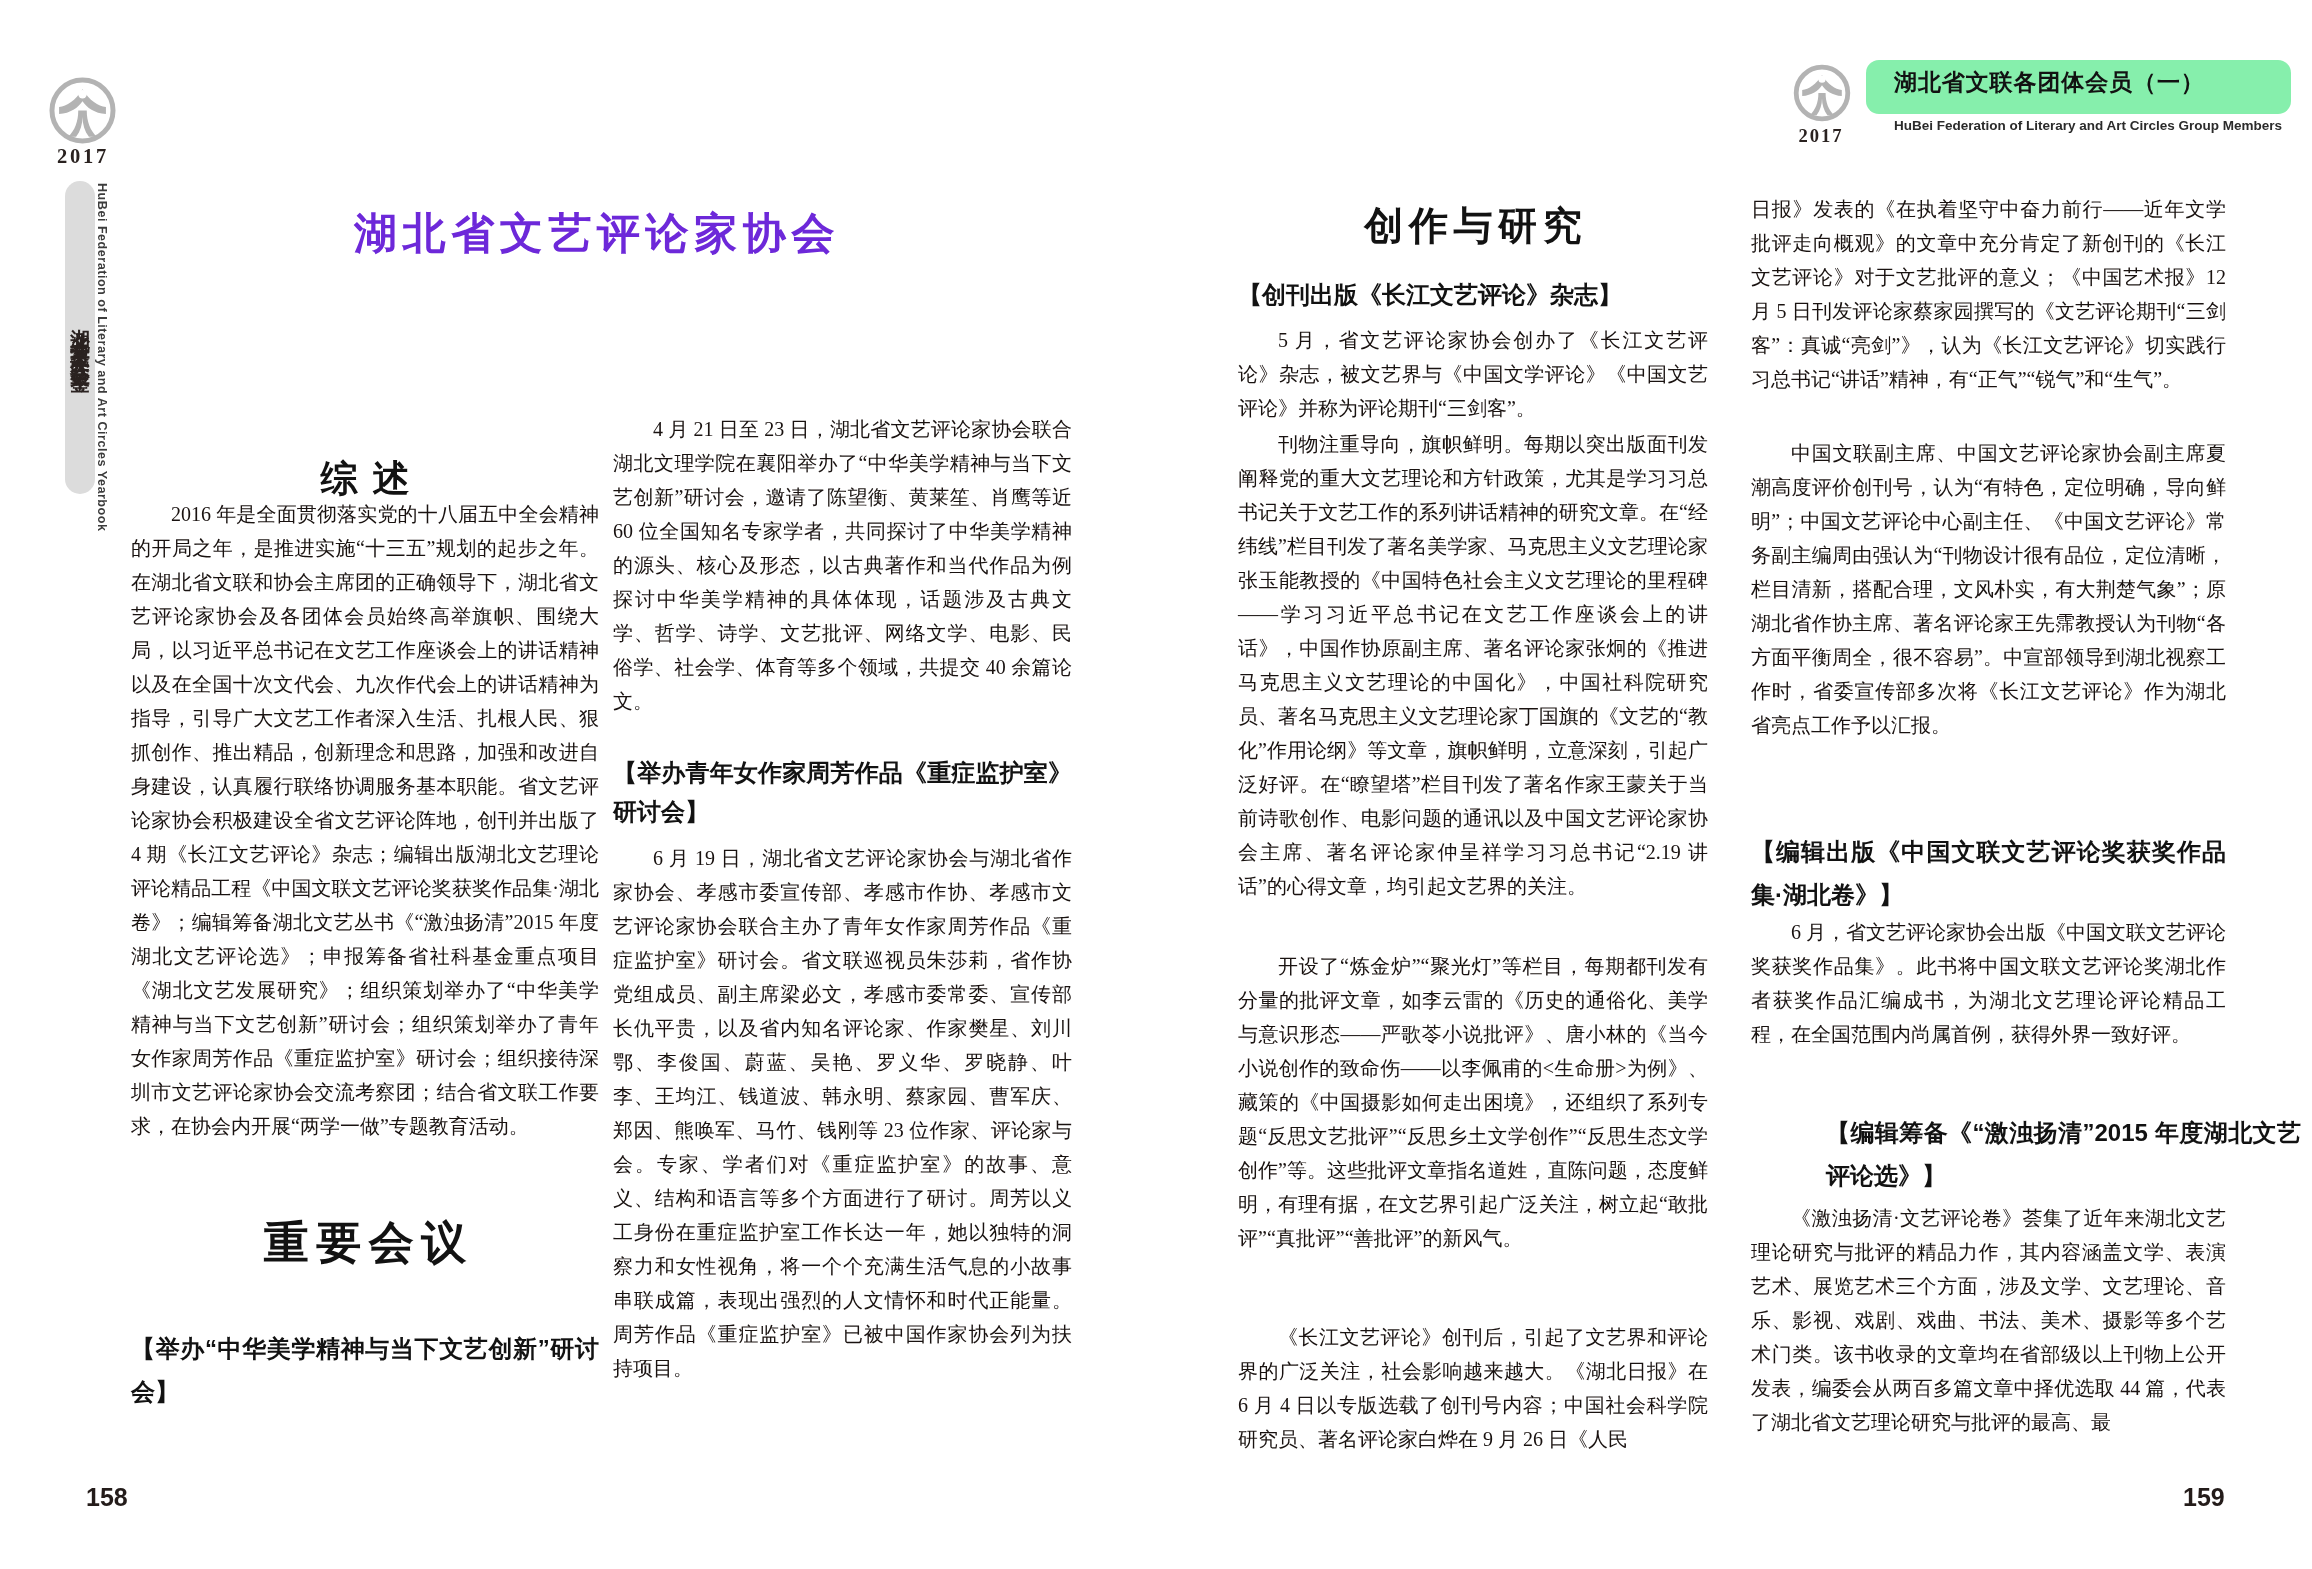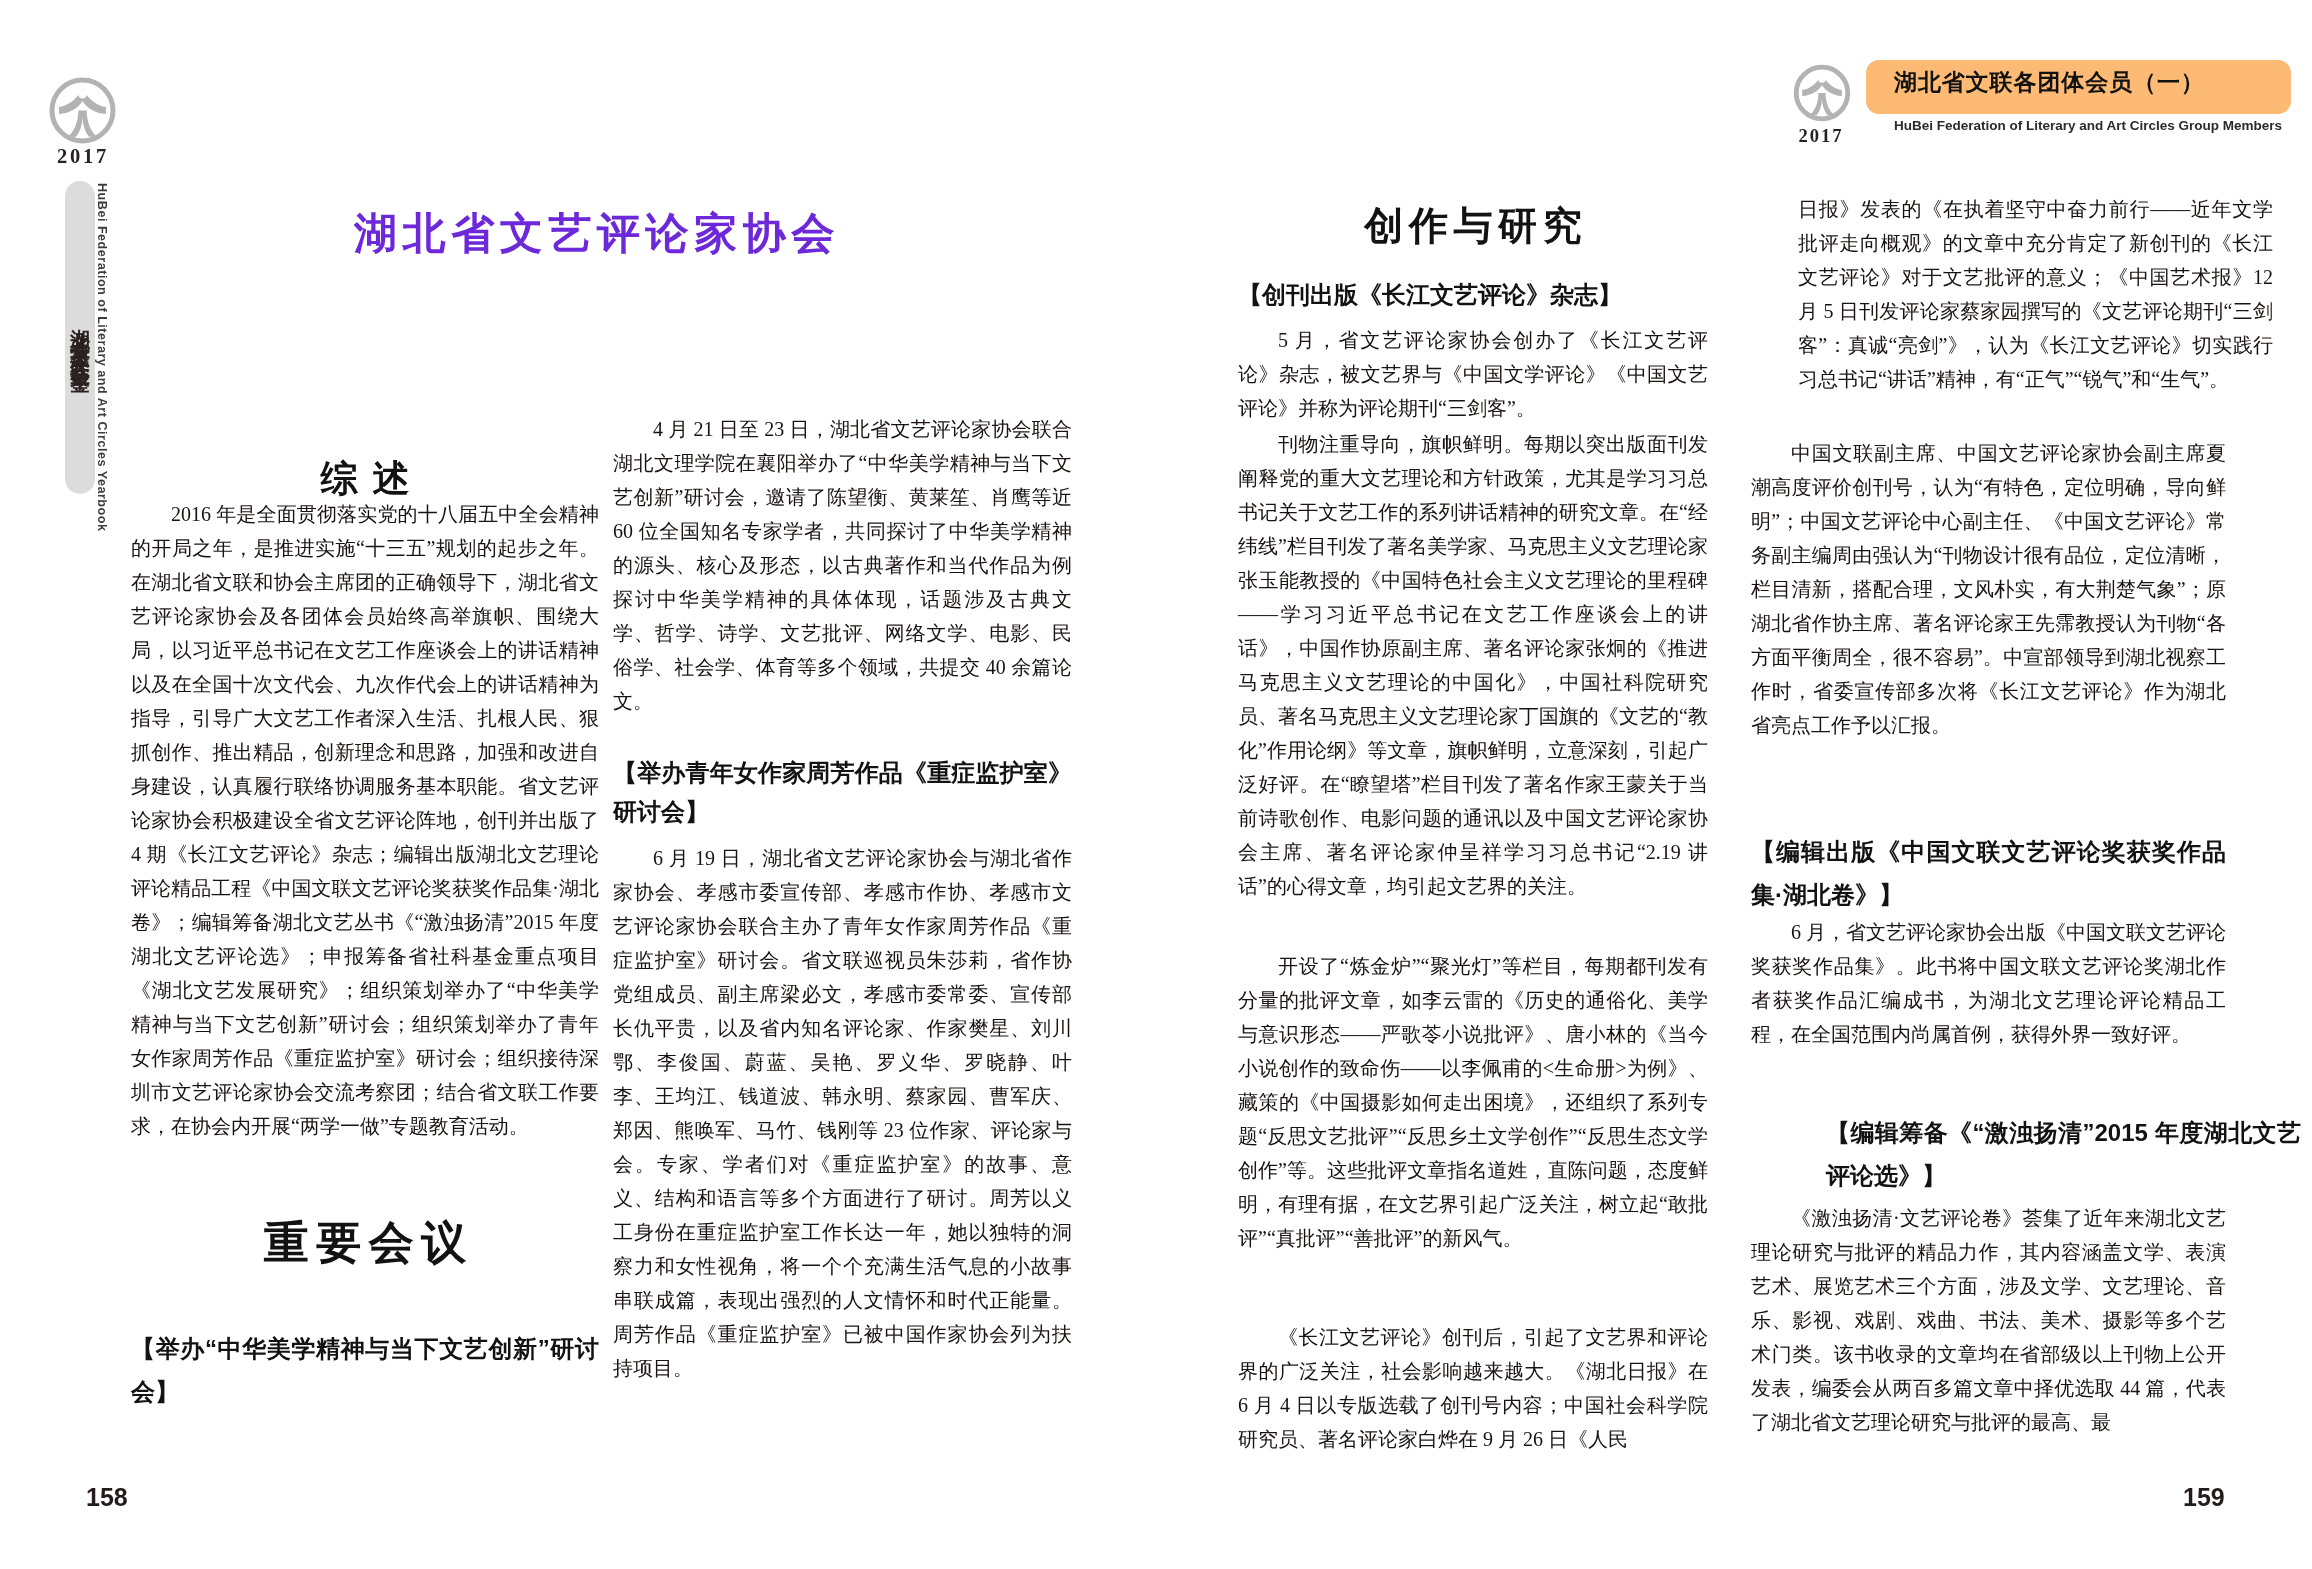--- a/index.html
+++ b/index.html
@@ -15,35 +15,35 @@
   .spine-cn{writing-mode:vertical-rl;font-weight:bold;font-size:19.6px;letter-spacing:3.7px;
             color:#2a2220;font-family:"Liberation Serif","DejaVu Serif",serif;}
   .spine-en{position:absolute;left:95px;top:183px;height:364px;writing-mode:vertical-rl;
             font-family:"Liberation Sans","DejaVu Sans",sans-serif;font-weight:bold;
             font-size:12.6px;color:#3c3c3c;letter-spacing:0.5px;}
 
   
   .hdr-logo{position:absolute;left:1792px;top:63px;width:60px;height:60px;}
   .hdr-year{position:absolute;left:1782px;top:125px;width:78px;text-align:center;
             font-weight:bold;font-size:18.6px;letter-spacing:1.9px;color:#2a2220;}
-  .hdr-box{position:absolute;left:1866px;top:60px;width:425px;height:54px;background:#fdba74;
+  .hdr-box{position:absolute;left:1866px;top:60px;width:425px;height:54px;background:#86efac;
            border-radius:13px;padding:6.5px 0 0 28px;box-sizing:border-box;}
   .hdr-cn{font-family:"Liberation Sans","DejaVu Sans",sans-serif;font-weight:bold;
           font-size:23px;color:#121212;letter-spacing:0.9px;}
   .hdr-en{font-family:"Liberation Sans","DejaVu Sans",sans-serif;font-weight:bold;
           font-size:13.5px;color:#2b2b2b;margin-top:20px;}
 
   
   .pagetitle{position:absolute;left:131px;top:205px;width:932px;text-align:center;
              font-weight:bold;font-size:43px;letter-spacing:5.6px;color:#6d28d9;}
   .sechead{position:absolute;font-family:"Liberation Sans","DejaVu Sans",sans-serif;
            font-weight:bold;color:#121212;text-align:center;}
   .para{position:absolute;font-size:20px;line-height:34px;text-align:justify;
         text-indent:2em;color:#191210;}
-  .noindent{text-indent:0;margin-left:47px;}
+  .noindent{text-indent:0;}
   .subhead{position:absolute;font-family:"Liberation Sans","DejaVu Sans",sans-serif;
            font-weight:bold;font-size:24px;line-height:43px;color:#121212;text-align:justify;}
   .pagenum{position:absolute;font-family:"Liberation Sans","DejaVu Sans",sans-serif;
            font-weight:bold;font-size:25px;color:#241c1a;}
 </style>
 </head>
 <body>
 
 <div class="canvas">
 

